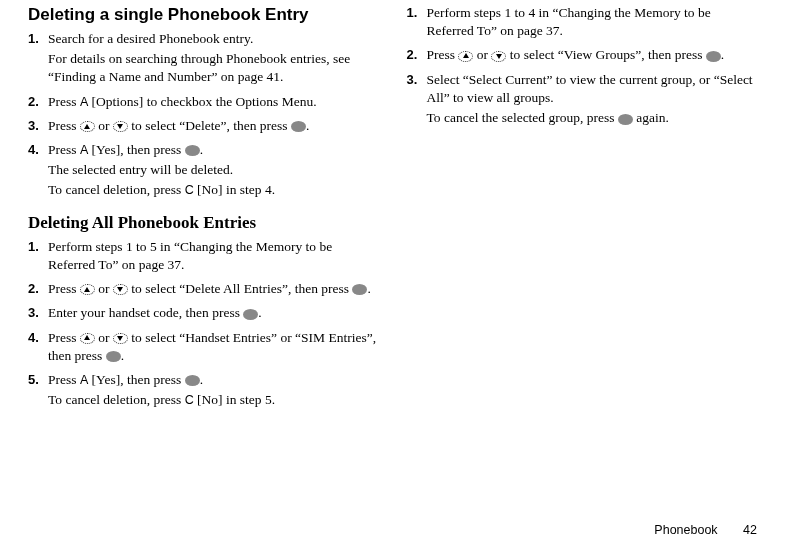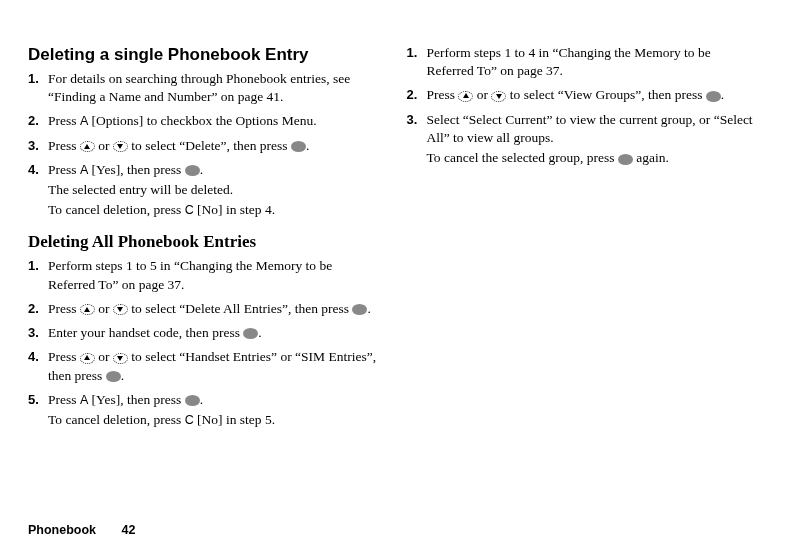--- a/index.html
+++ b/index.html
@@ -19,21 +19,20 @@
       display: flex;
       flex-direction: column;
     }
     .columns {
       display: flex;
       gap: 28px;
       flex: 1;
     }
     .col {
       width: 50%;
-      margin-top: 40px;
     }
     .section-heading {
       font-family: Arial, Helvetica, sans-serif;
       font-weight: bold;
       font-size: 17px;
       margin-bottom: 3px;
     }
     .lead-para {
       margin-bottom: 4px;
     }
@@ -117,40 +116,42 @@
       border-right: 1.5px solid #000;
       border-bottom: 1.5px solid #000;
       transform: rotate(40deg);
     }
     .softkey {
       font-family: Arial, Helvetica, sans-serif;
       font-size: 12.5px;
     }
     .footer {
       margin-top: auto;
-      font-family: Arial, Helvetica, sans-serif;
-      font-weight: bold;
+      text-align: right;
+      font-family: Arial, Helvetica, sans-serif;
+      font-weight: normal;
       font-size: 12.5px;
       padding-top: 16px;
     }
     .footer .pagenum {
       margin-left: 22px;
     }
   </style>
 </head>
 <body>
 
 <div class="columns">
 
   <div class="col">
     <div class="section-heading">Deleting a single Phonebook Entry</div>
 
     <ol class="steps">
       <li>
         <span class="step-num">1.</span>
+        <span>Search for a desired Phonebook entry.</span>
         <span class="sub">For details on searching through Phonebook entries, see “Finding a Name and Number” on page 41.</span>
       </li>
       <li>
         <span class="step-num">2.</span>
         <span>Press </span><span class="softkey">A</span><span> [Options] to checkbox the Options Menu.</span>
       </li>
       <li>
         <span class="step-num">3.</span>
         <span>Press </span><span class="icon up-icon"></span><span> or </span><span class="icon down-icon"></span><span> to select “Delete”, then press </span><span class="icon ok-icon"></span><span>.</span>
       </li>

